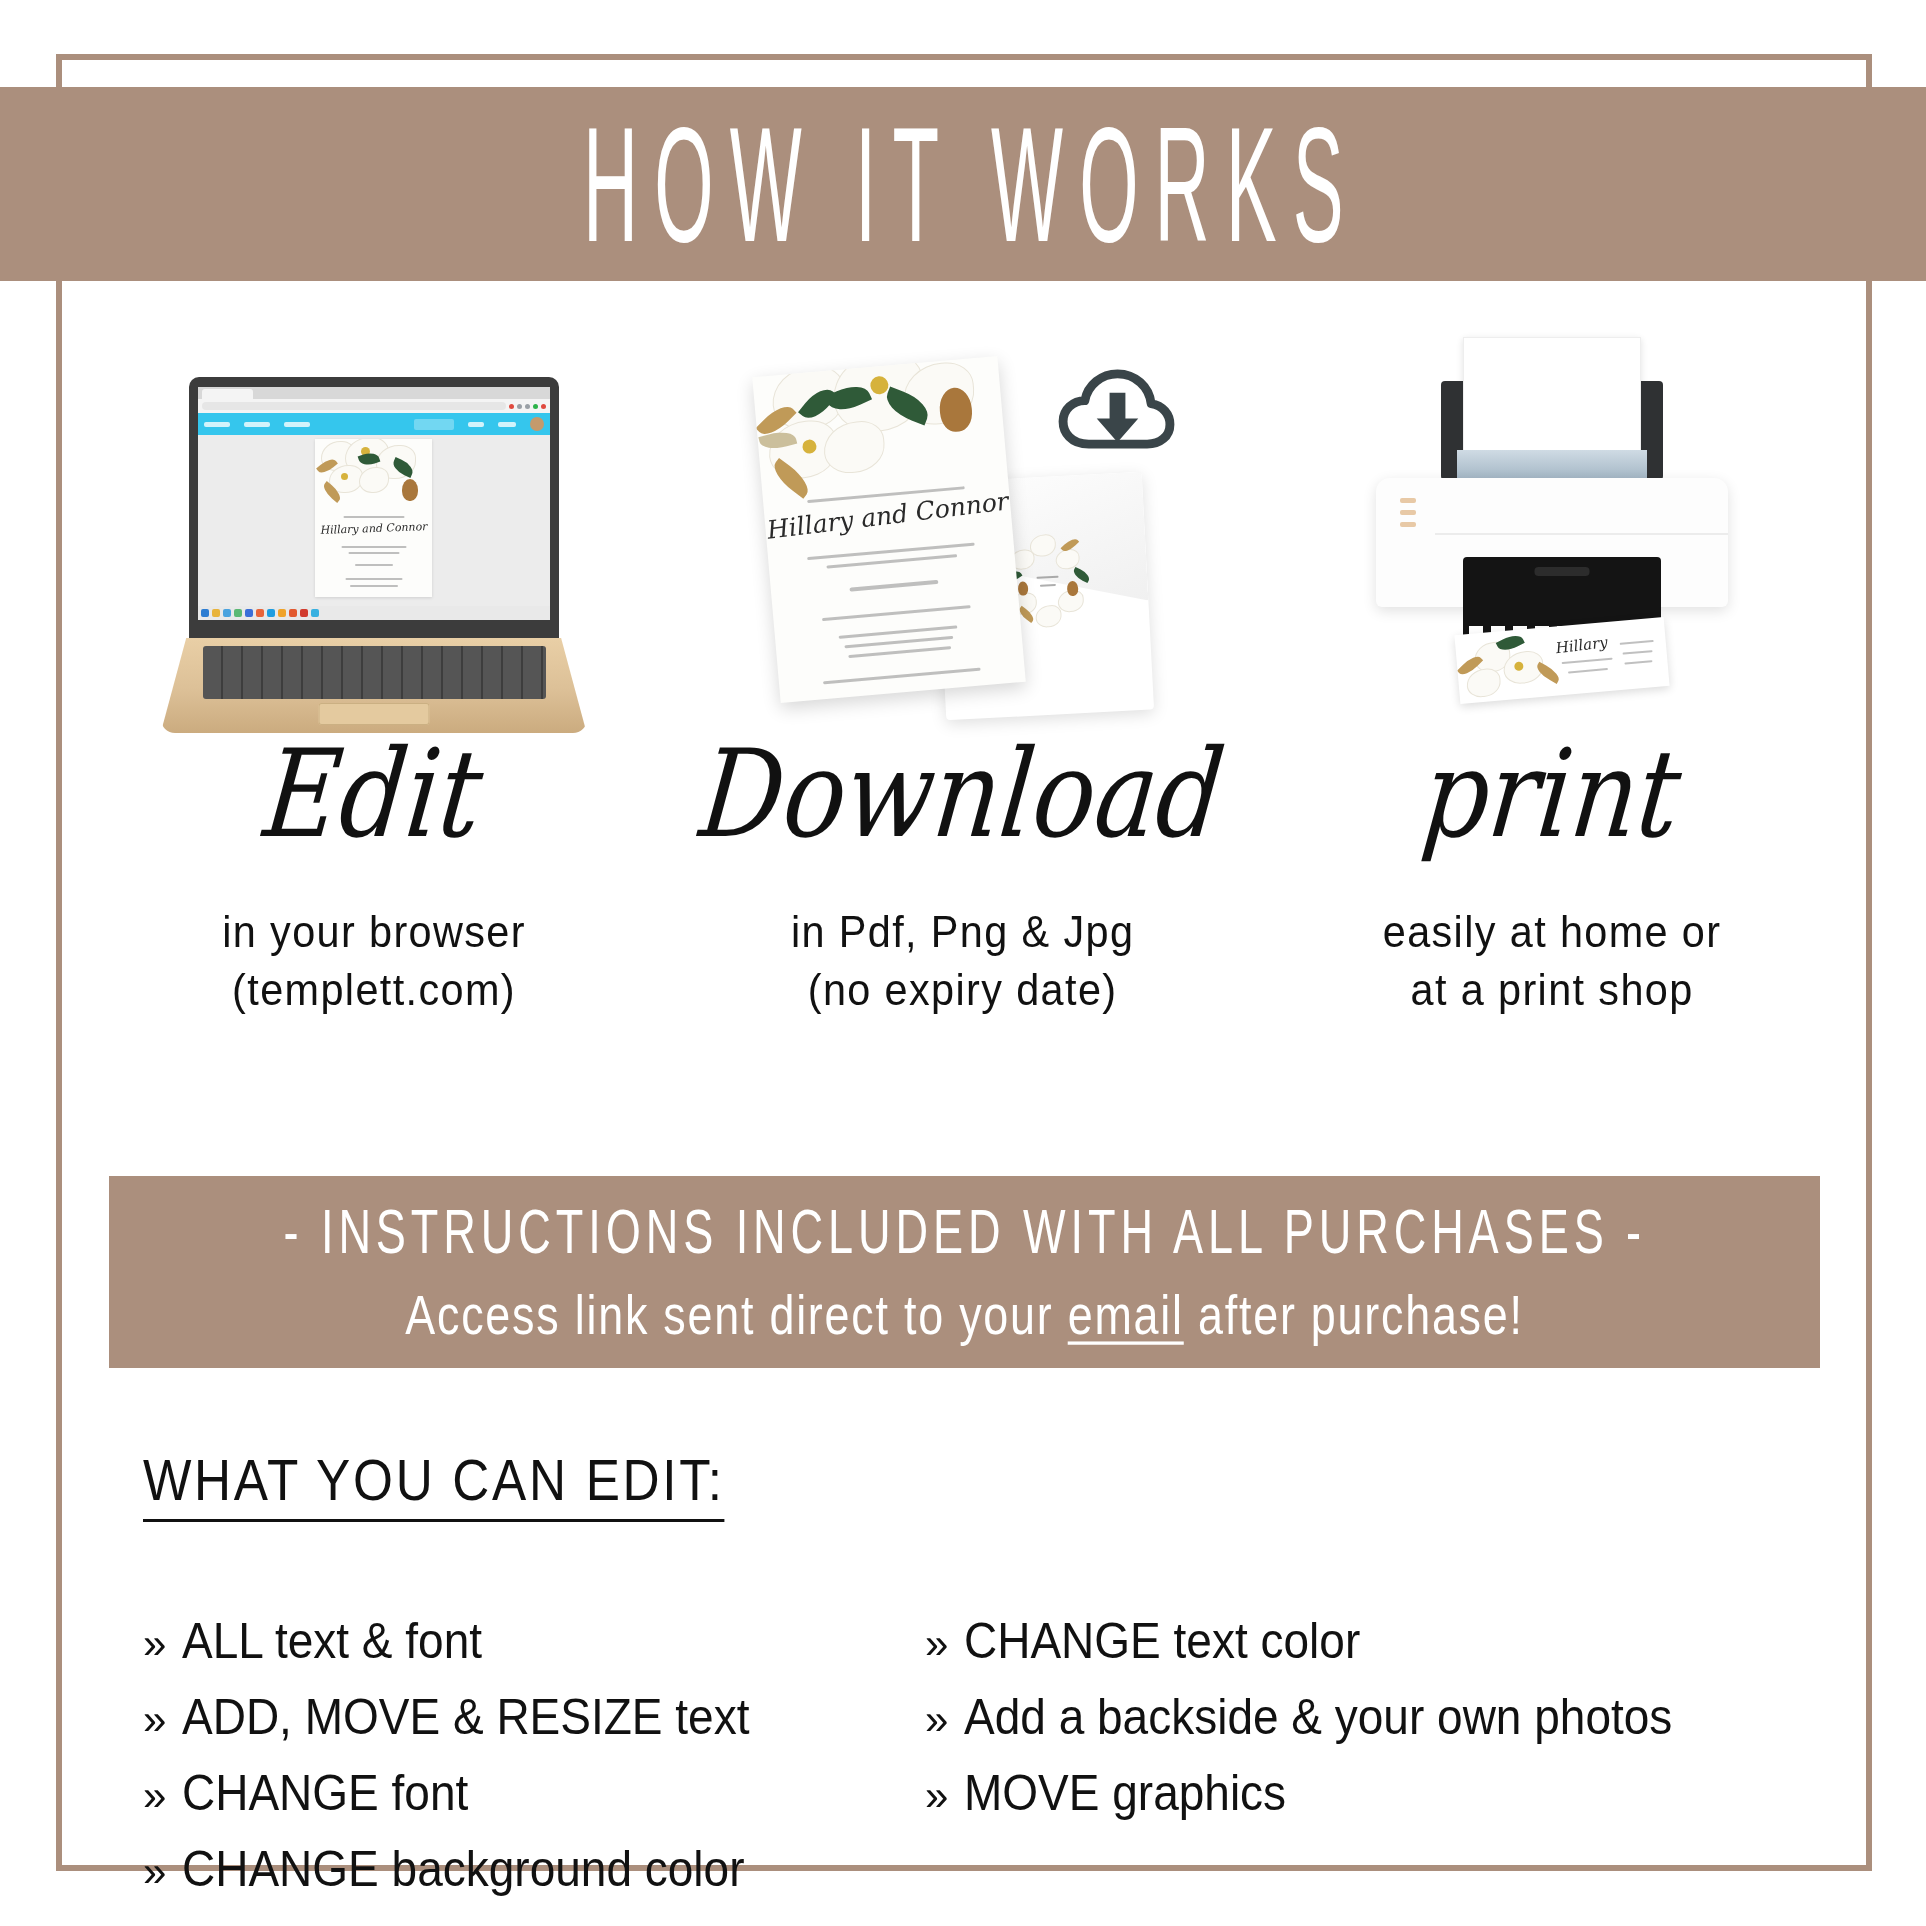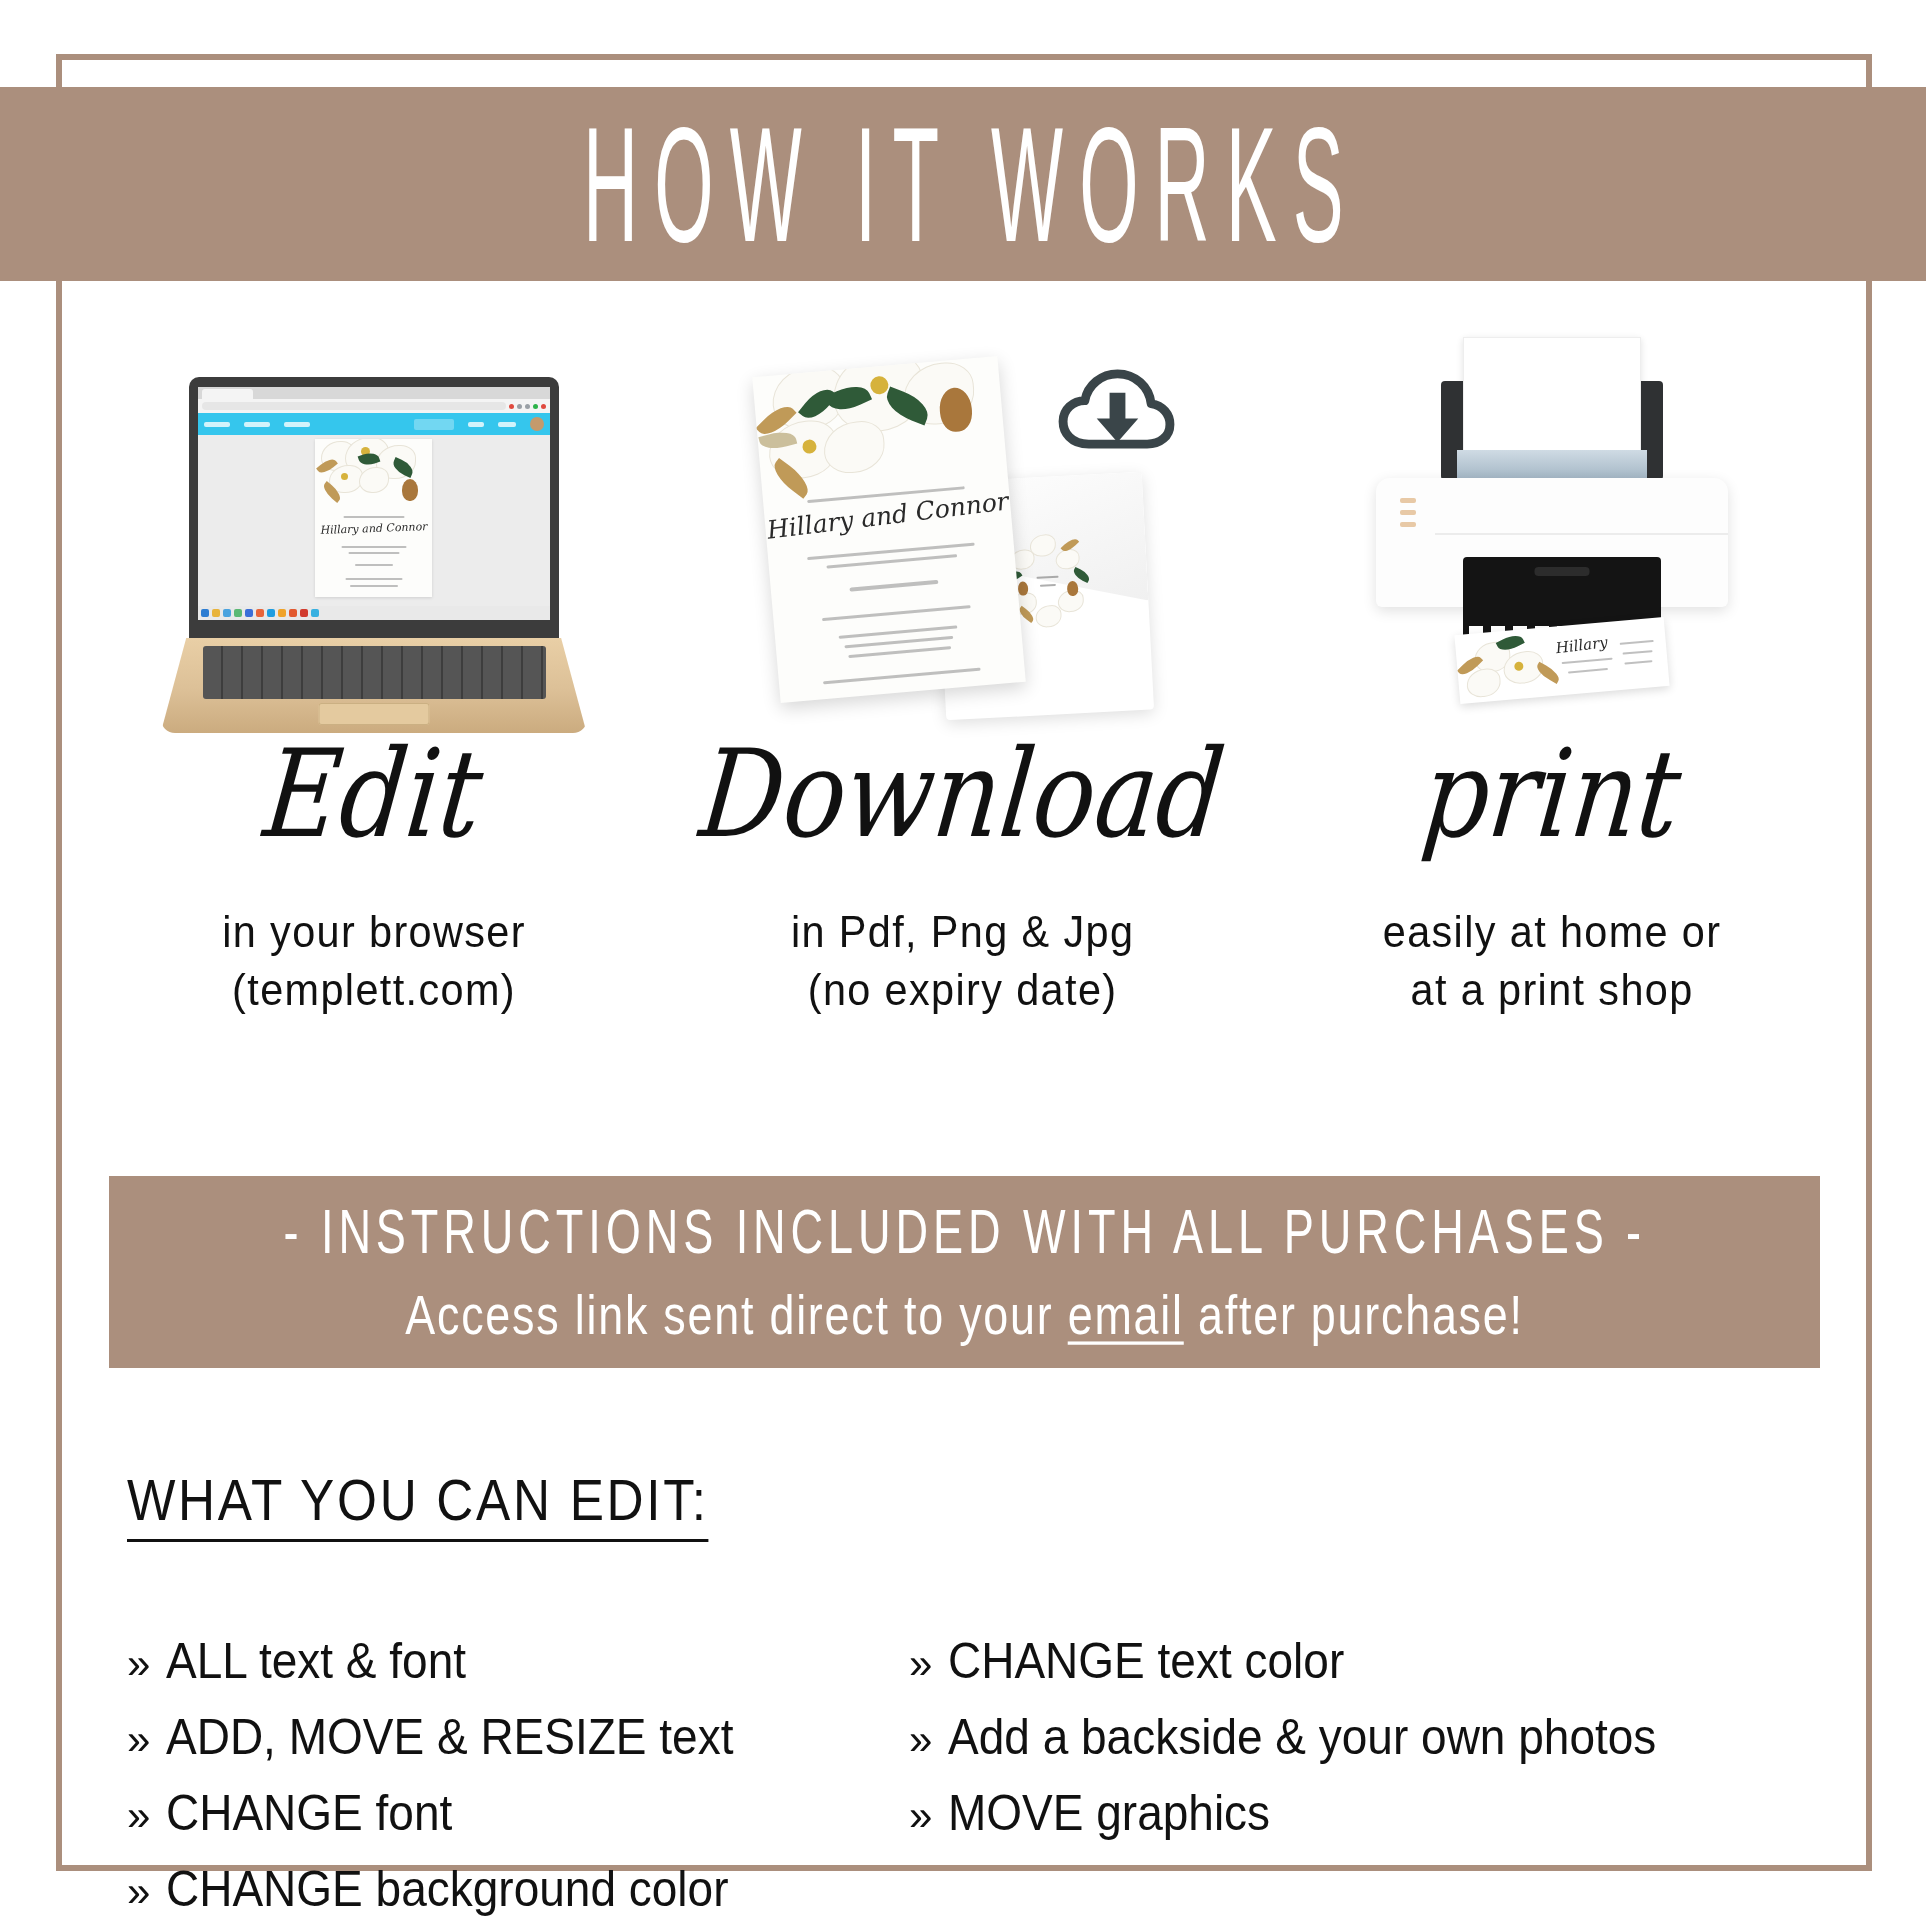--- a/index.html
+++ b/index.html
@@ -171,21 +171,21 @@
     transform:scaleX(0.82) scaleY(1.14); white-space:nowrap; line-height:1;
   }
   #instructions-sub{
     color:#fff; font-size:51px; letter-spacing:2px; font-weight:300;
     transform:scaleX(0.88) scaleY(1.1); white-space:nowrap; margin-top:30px; line-height:1;
   }
   #instructions-sub u{ text-decoration-thickness:3px; text-underline-offset:7px; }
 
   
   #edit-section{
-    position:absolute; left:127px; top:1447px; width:1742px; z-index:2;margin-top:20px;
+    position:absolute; left:143px; top:1447px; width:1742px; z-index:2;
   }
   #edit-heading{
     font-size:57px; letter-spacing:3px; color:#111; font-weight:400;
     display:inline-block; border-bottom:3px solid #111; padding-bottom:6px;
     transform:scaleX(0.9); transform-origin:left center;
   }
   #edit-cols{ display:flex; margin-top:81px; }
   #edit-col-left{ width:782px; }
   #edit-col-right{ flex:1; }
   .edit-item{

